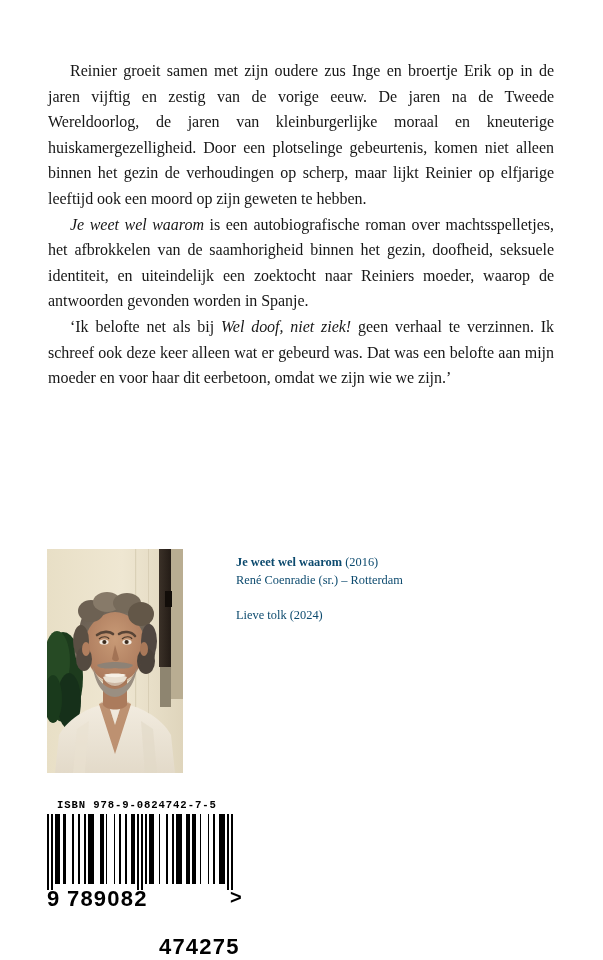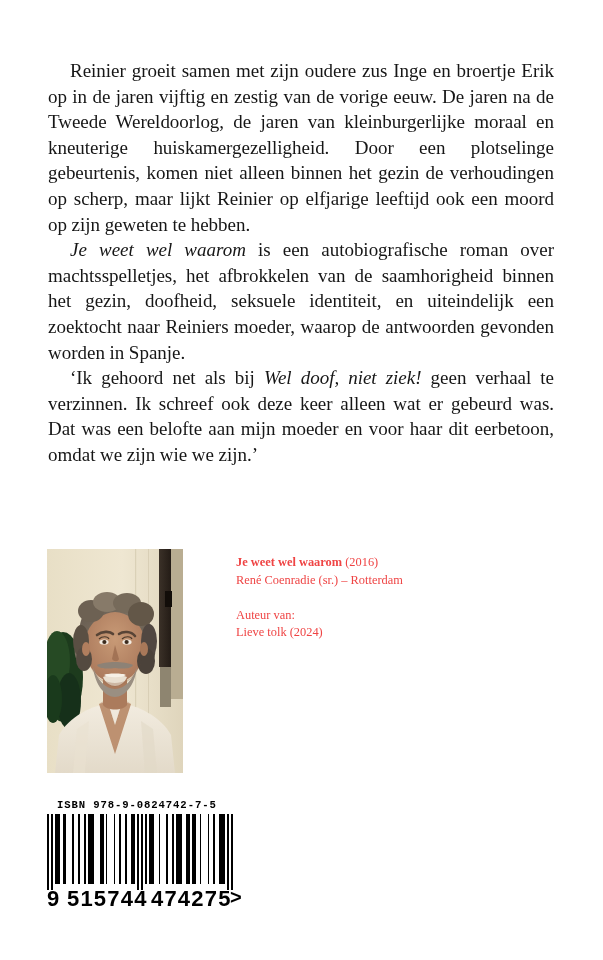--- a/index.html
+++ b/index.html
@@ -18,21 +18,21 @@
 
   
   .blurb {
     position: absolute;
     left: 48px;
     top: 58px;
     width: 506px;
   }
   .blurb p {
     margin: 0;
-    font-size: 19px;
+    font-size: 16px;
     line-height: 25.6px;
     text-align: justify;
     text-indent: 22px;
     letter-spacing: -0.02px;
     word-spacing: -0.1px;
     hyphens: manual;
   }
   .blurb p .ital { font-style: italic; }
 
   
@@ -48,21 +48,21 @@
   .photo svg { display: block; width: 136px; height: 224px; }
 
   
   .authorinfo {
     position: absolute;
     left: 236px;
     top: 554px;
     width: 320px;
     font-size: 12.4px;
     line-height: 17.6px;
-    color: #ef4444;
+    color: #0c4a6e;
   }
   .authorinfo .line { white-space: nowrap; }
   .authorinfo .bold { font-weight: bold; }
   .authorinfo .spacer { height: 17.6px; }
 
   
   .barcode-block {
     position: absolute;
     left: 47px;
     top: 799px;
@@ -94,35 +94,35 @@
     width: 190px;
     font-family: "Liberation Sans", "DejaVu Sans", sans-serif;
     font-size: 22px;
     font-weight: bold;
     color: #000;
     letter-spacing: 1.2px;
   }
   .bc-digits span { position: absolute; top: -4px; }
   .bc-d0 { left: 0px; }
   .bc-d1 { left: 20px; }
-  .bc-d2 { left: 104px; }
+  .bc-d2 { left: 112px; margin-top: 48px; }
   .bc-d3 { left: 183px; font-weight: bold; font-size: 20px; }
 </style>
 </head>
 <body>
 
 <div class="blurb">
   <p>
     <span>Reinier groeit samen met zijn oudere zus Inge en broertje Erik op in de jaren vijftig en zestig van de vorige eeuw. De jaren na de Tweede Wereldoorlog, de jaren van kleinburgerlijke moraal en kneuterige huiskamergezelligheid. Door een plotselinge gebeurtenis, komen niet alleen binnen het gezin de verhoudingen op scherp, maar lijkt Reinier op elfjarige leeftijd ook een moord op zijn geweten te hebben.</span>
   </p>
   <p>
     <span class="ital">Je weet wel waarom</span><span> is een autobiografische roman over machtsspelletjes, het afbrokkelen van de saamhorigheid binnen het gezin, doofheid, seksuele identiteit, en uiteindelijk een zoektocht naar Reiniers moeder, waarop de antwoorden gevonden worden in Spanje.</span>
   </p>
   <p>
-    <span>‘Ik gehoord net als bij </span><span class="ital">Wel doof, niet ziek!</span><span> geen verhaal te verzinnen. Ik schreef ook deze keer alleen wat er gebeurd was. Dat was een belofte aan mijn moeder en voor haar dit eerbetoon, omdat we zijn wie we zijn.’</span>
+    <span>‘Ik belofte net als bij </span><span class="ital">Wel doof, niet ziek!</span><span> geen verhaal te verzinnen. Ik schreef ook deze keer alleen wat er gebeurd was. Dat was een belofte aan mijn moeder en voor haar dit eerbetoon, omdat we zijn wie we zijn.’</span>
   </p>
 </div>
 
 <div class="photo">
   <svg viewBox="0 0 136 224" preserveAspectRatio="none" aria-hidden="true">
     <defs>
       <linearGradient id="wallg" x1="0" y1="0" x2="1" y2="0">
         <stop offset="0%" stop-color="#e8dfc6"></stop>
         <stop offset="55%" stop-color="#efe7d2"></stop>
         <stop offset="100%" stop-color="#dfd5bc"></stop>
@@ -210,21 +210,20 @@
     <ellipse cx="97" cy="100" rx="4" ry="7" fill="#a87859"></ellipse>
   </svg>
 </div>
 
 <div class="authorinfo">
   <div class="line">
     <span class="bold">Je weet wel waarom</span><span> (2016)</span>
   </div>
   <div class="line">René Coenradie (sr.) – Rotterdam</div>
   <div class="spacer"></div>
-  <div class="line">Auteur van:</div>
   <div class="line">Lieve tolk (2024)</div>
 </div>
 
 <div class="barcode-block">
   <div class="isbn-text">ISBN 978-9-0824742-7-5</div>
   <div class="bars" id="bars">
       <span style="left: 0px; width: 1.70789px; height: 76px;"></span>
       <span style="left: 3.91579px; width: 1.70789px; height: 76px;"></span>
       <span style="left: 7.83158px; width: 5.62368px; height: 70px;"></span>
       <span style="left: 15.6632px; width: 3.66579px; height: 70px;"></span>
@@ -250,17 +249,17 @@
       <span style="left: 144.884px; width: 3.66579px; height: 70px;"></span>
       <span style="left: 152.716px; width: 1.70789px; height: 70px;"></span>
       <span style="left: 160.547px; width: 1.70789px; height: 70px;"></span>
       <span style="left: 166.421px; width: 1.70789px; height: 70px;"></span>
       <span style="left: 172.295px; width: 5.62368px; height: 70px;"></span>
       <span style="left: 180.126px; width: 1.70789px; height: 76px;"></span>
       <span style="left: 184.042px; width: 1.70789px; height: 76px;"></span>
     </div>
   <div class="bc-digits">
     <span class="bc-d0">9</span>
-    <span class="bc-d1">515744</span>
+    <span class="bc-d1">789082</span>
     <span class="bc-d2">474275</span>
     <span class="bc-d3">&gt;</span>
   </div>
 </div>
 
 </body></html>

